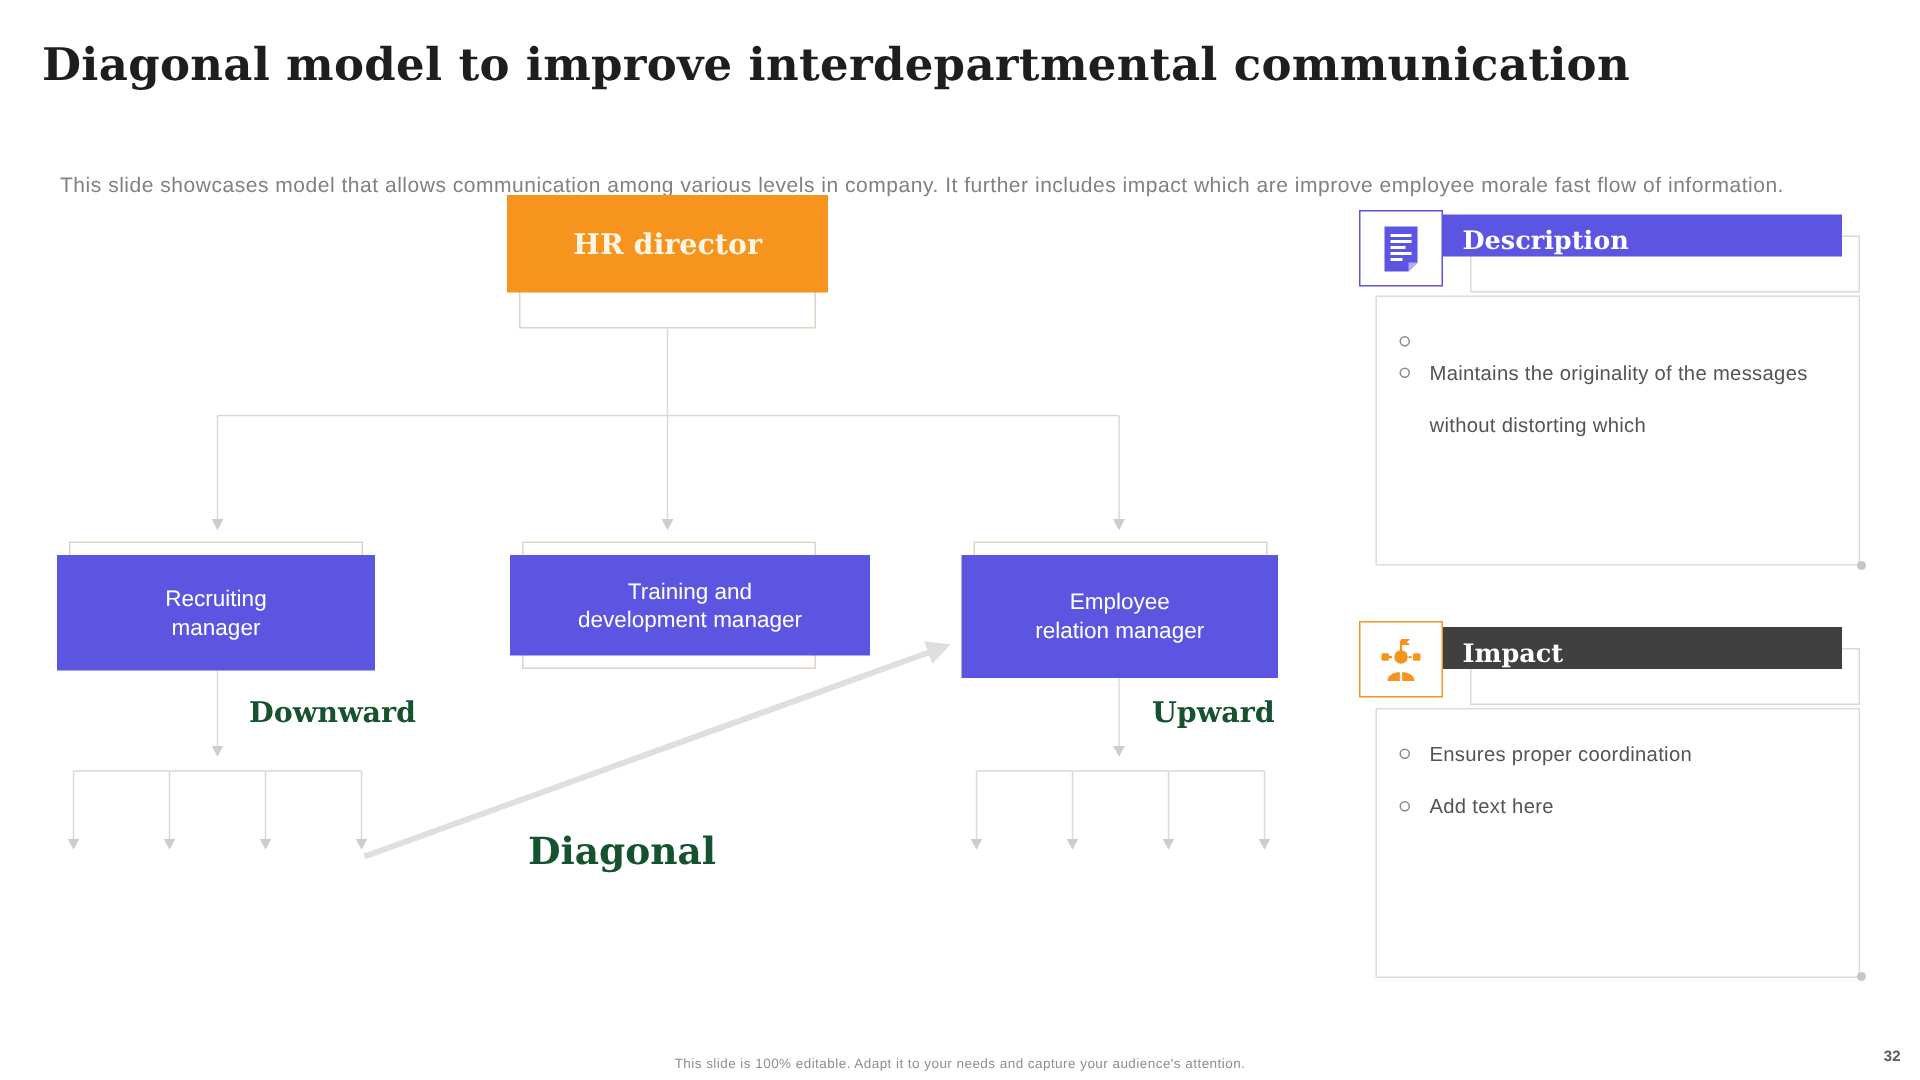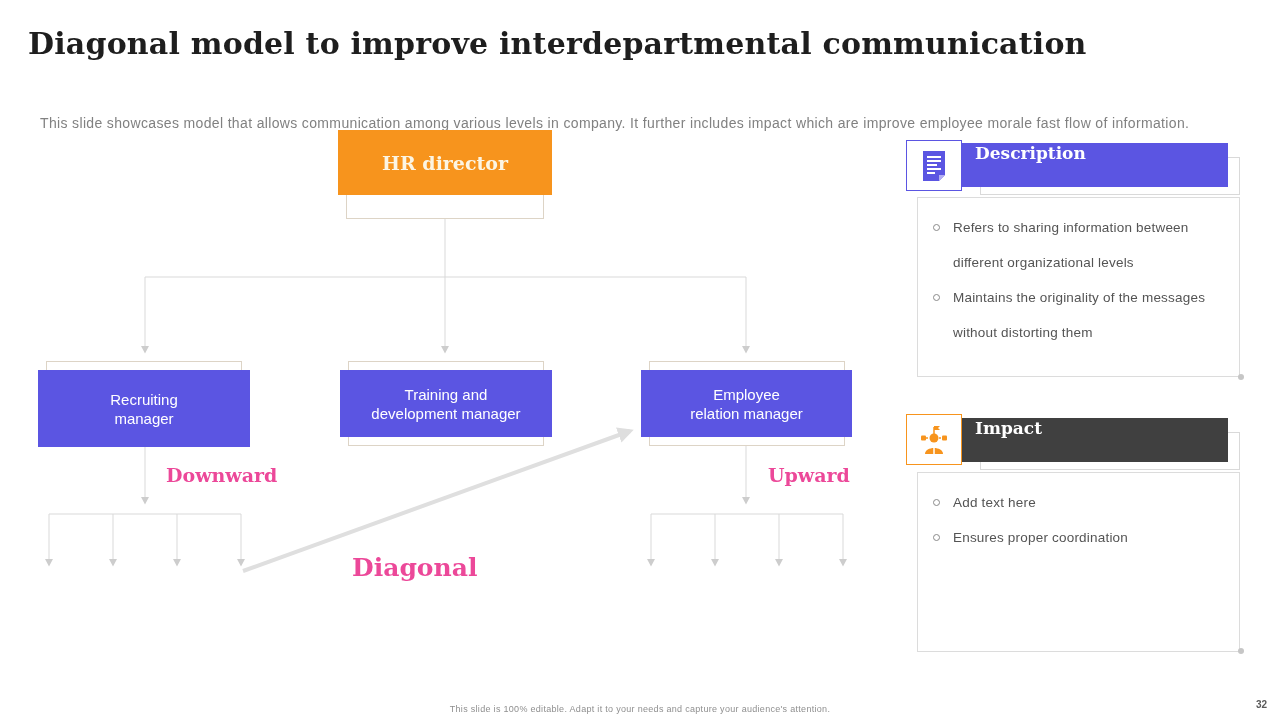--- a/index.html
+++ b/index.html
@@ -29,33 +29,33 @@
   }
   .node.root {
     background:#F7941D;
     font-family:"DejaVu Serif", serif; font-weight:700; font-size:19px; color:#fcf5e3;
   }
   .node.mgr {
     background:#5B55E2; color:#ffffff; font-size:15px; line-height:19px; white-space:pre-line;
   }
   .flow-label {
     position:absolute; z-index:3; font-family:"DejaVu Serif", serif; font-weight:700;
-    color:#ec4899; white-space:nowrap;
+    color:#14532d; white-space:nowrap;
   }
   .flow-label.small { font-size:19px; }
   .flow-label.big   { font-size:25px; }
   .chart-svg { position:absolute; left:0; top:0; z-index:0; pointer-events:none; }
   
   .panel-outline {
     position:absolute; width:260px; height:38px; background:#fff;
     border:1px solid #d9d9d9; z-index:1;
   }
   .panel-bar {
-    position:absolute; width:266px; height:44px; z-index:2;
-    display:flex; align-items:flex-start; padding-left:13px;
+    position:absolute; width:266px; height:28px; z-index:2;
+    display:flex; align-items:flex-end; padding-left:13px;
   }
   .panel-bar.purple { background:#5B55E2; }
   .panel-bar.orange { background:#404040; }
   .panel-bar .bar-label {
     font-family:"DejaVu Serif", serif; font-weight:700; font-size:17px; color:#ffffff;
   }
   .icon-box {
     position:absolute; width:56px; height:51px; background:#ffffff; z-index:3;
     display:flex; align-items:center; justify-content:center;
   }
@@ -131,27 +131,27 @@
     <span>HR director</span>
   </div>
 
   <div class="outline" style="left:46px; top:361px; width:196px; height:85px;"></div>
   <div class="node mgr" style="left:38px; top:370px; width:212px; height:77px;">
     <span>Recruiting
 manager</span>
   </div>
 
   <div class="outline" style="left:348px; top:361px; width:196px; height:85px;"></div>
-  <div class="node mgr" style="left:340px; top:370px; width:212px; height:67px;">
+  <div class="node mgr" style="left:340px; top:370px; width:240px; height:67px;">
     <span>Training and
 development manager</span>
   </div>
 
   <div class="outline" style="left:649px; top:361px; width:196px; height:85px;"></div>
-  <div class="node mgr" style="left:641px; top:370px; width:211px; height:67px;">
+  <div class="node mgr" style="left:641px; top:370px; width:211px; height:82px;">
     <span>Employee
 relation manager</span>
   </div>
 
   <div class="flow-label small" style="left:166px; top:464px;">Downward</div>
   <div class="flow-label small" style="left:768px; top:464px;">Upward</div>
   <div class="flow-label big" style="left:352px; top:553px;">Diagonal</div>
 
   <div class="panel-outline" style="left:980px; top:157px;"></div>
   <div class="panel-bar purple" style="left:962px; top:143px;">
@@ -164,27 +164,25 @@
       <rect x="6" y="10" width="14" height="2" fill="#ffffff"></rect>
       <rect x="6" y="14" width="10" height="2" fill="#ffffff"></rect>
       <rect x="6" y="18" width="14" height="2" fill="#ffffff"></rect>
       <rect x="6" y="22" width="8" height="2" fill="#ffffff"></rect>
       <path d="M18,31 v-6 h6 z" fill="#b3aef2"></path>
     </svg>
   </div>
   <div class="panel-body" style="left:917px; top:197px;">
     <div class="bullet">
       <span class="marker"></span>
-      <span class="btext">Refers to sharing information between
-different organizational levels</span>
     </div>
     <div class="bullet">
       <span class="marker"></span>
       <span class="btext">Maintains the originality of the messages
-without distorting them</span>
+without distorting which</span>
     </div>
   </div>
   <div class="corner-dot" style="left:1238px; top:374px;"></div>
 
   <div class="panel-outline" style="left:980px; top:432px;"></div>
   <div class="panel-bar orange" style="left:962px; top:418px;">
     <span class="bar-label">Impact</span>
   </div>
   <div class="icon-box orange" style="left:906px; top:414px;">
     <svg width="34" height="32" viewBox="0 0 34 32">
@@ -195,25 +193,25 @@
       <line x1="22" y1="14" x2="25" y2="14" stroke="#F7941D" stroke-width="1.5" stroke-dasharray="2 1.5"></line>
       <rect x="4" y="11.5" width="5" height="5" rx="1" fill="#F7941D"></rect>
       <rect x="25" y="11.5" width="5" height="5" rx="1" fill="#F7941D"></rect>
       <path d="M8,30 c0,-8 18,-8 18,0 z" fill="#F7941D"></path>
       <line x1="17" y1="23" x2="17" y2="30" stroke="#ffffff" stroke-width="1.5"></line>
     </svg>
   </div>
   <div class="panel-body" style="left:917px; top:472px;">
     <div class="bullet">
       <span class="marker"></span>
+      <span class="btext">Ensures proper coordination</span>
+    </div>
+    <div class="bullet">
+      <span class="marker"></span>
       <span class="btext">Add text here</span>
-    </div>
-    <div class="bullet">
-      <span class="marker"></span>
-      <span class="btext">Ensures proper coordination</span>
     </div>
   </div>
   <div class="corner-dot" style="left:1238px; top:648px;"></div>
 
   <div class="footer">This slide is 100% editable.  Adapt it to your needs and capture your audience's attention.</div>
   <div class="page-num">32</div>
 
 </div>
 
 </body></html>

